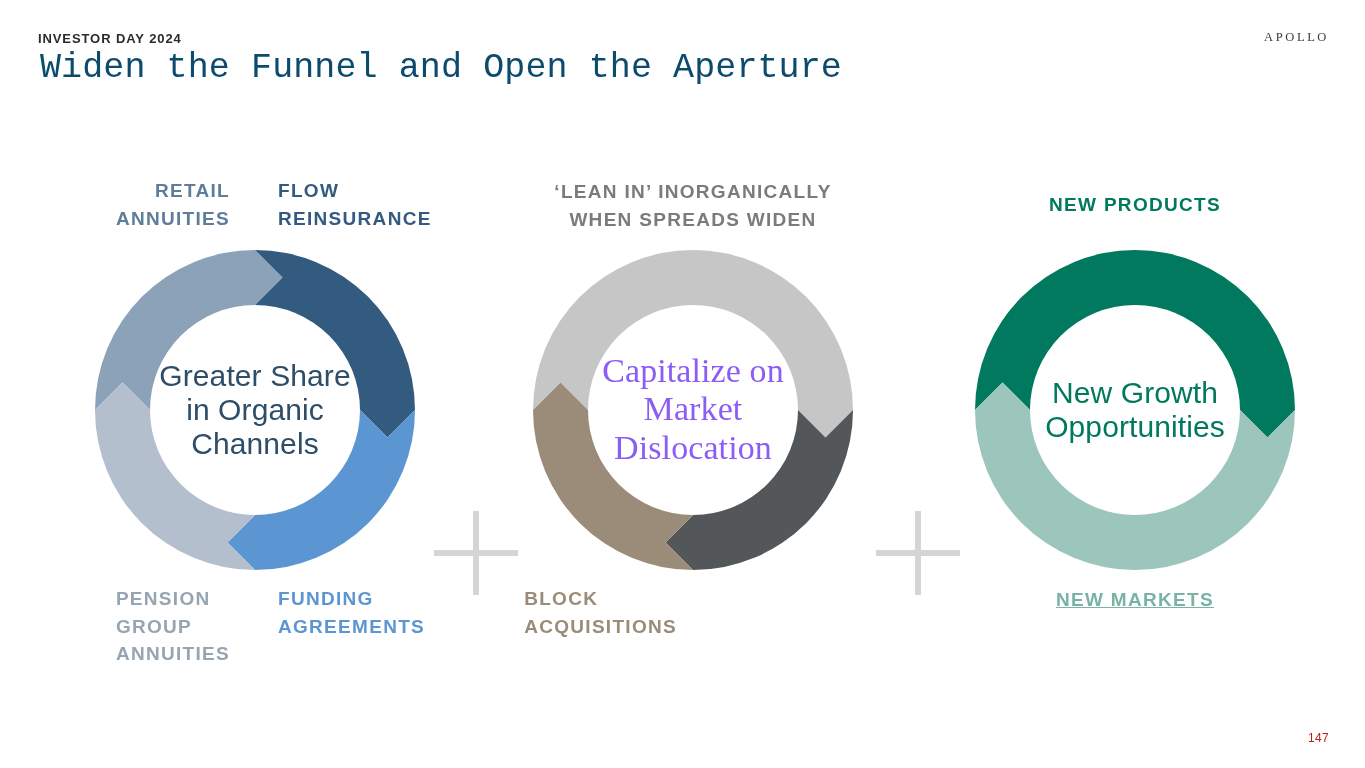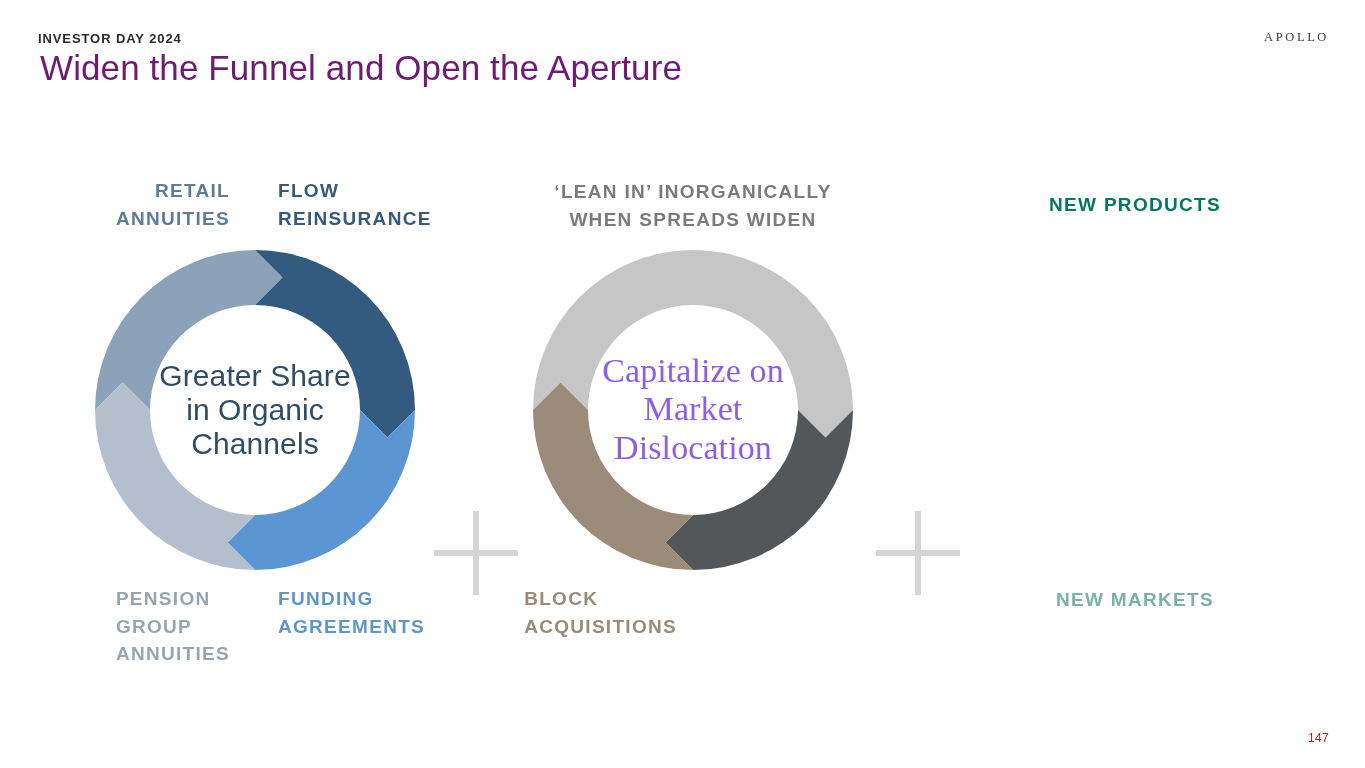--- a/index.html
+++ b/index.html
@@ -42,24 +42,24 @@
     font-size: 12.5px;
     font-weight: 400;
     letter-spacing: 2.6px;
     color: #3a3a3a;
     white-space: nowrap;
   }
   .slide-title {
     position: absolute;
     left: 40px;
     top: 48px;
-    font-family: Liberation Sans, sans-serif;
+    font-family: Liberation Mono, monospace;
     font-size: 35px;
     font-weight: 400;
-    color: #701a75;
+    color: #0c4a6e;
     letter-spacing: 0.1px;
     white-space: nowrap;
   }
 
   
   .diagram {
     position: absolute;
     left: 0;
     top: 150px;
     width: 1365px;
@@ -125,21 +125,21 @@
   .g1 .lbl-bl { right: 245px; top: 435px; }
   .g1 .lbl-br { left: 243px; top: 435px; }
 
   
   .g2 .lbl-top { left: 50%; transform: translateX(-50%); top: 28px; width: 400px; }
   .g2 .lbl-bl { right: 236px; top: 435px; }
   .g2 .lbl-br { left: 242px; top: 435px; }
 
   
   .g3 .lbl-top { left: 50%; transform: translateX(-50%); top: 41px; width: 400px; }
-  .g3 .lbl-bot { left: 50%; transform: translateX(-50%); top: 436px; width: 400px; }
+  .g3 .lbl-bot { left: 50%; transform: translateX(-50%); top: 436px; width: 400px; text-decoration: underline; }
 
   
   .plus {
     position: absolute;
     top: 403px;
     width: 84px;
     height: 84px;
     margin-top: -42px;
     margin-left: -42px;
   }
@@ -286,18 +286,40 @@
     </div>
 
     <div class="plus p2" style="--plus-color: #d5d5d5;"></div>
 
     <div class="group g3">
 
       <div class="lbl ctr lbl-top" style="color: rgb(0, 121, 94);">NEW PRODUCTS</div>
 
       <div class="lbl ctr lbl-bot" style="color: rgb(121, 179, 164);">NEW MARKETS</div>
 
+      <div class="donut-wrap">
+        <svg viewBox="0 0 330 330" xmlns="http://www.w3.org/2000/svg" aria-hidden="true">
+
+          <path d="M 32.5 137.5
+                   L 5 165
+                   A 160 160 0 0 1 325 165
+                   L 297.5 192.5
+                   L 270 165
+                   A 105 105 0 0 0 60 165
+                   Z" fill="#00795e"></path>
+
+          <path d="M 297.5 192.5
+                   L 325 165
+                   A 160 160 0 0 1 5 165
+                   L 32.5 137.5
+                   L 60 165
+                   A 105 105 0 0 0 270 165
+                   Z" fill="#9cc6bb"></path>
+        </svg>
+        <div class="donut-center c3">New Growth
+Opportunities</div>
+      </div>
     </div>
 
   </div>
 
   <div class="page-num">147</div>
 </div>
 
 </body></html>

